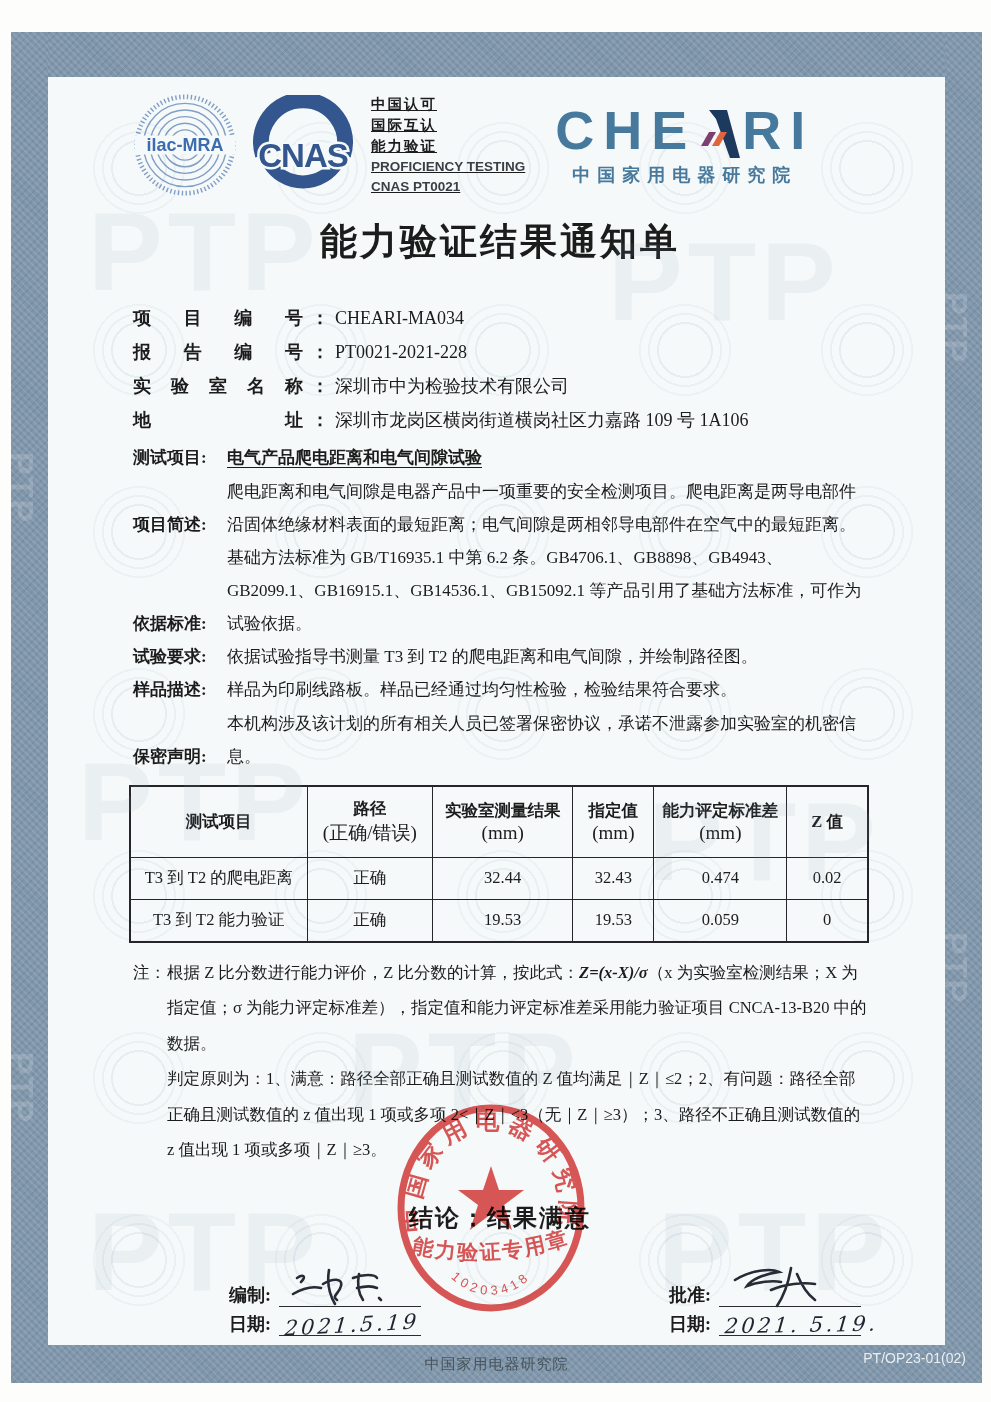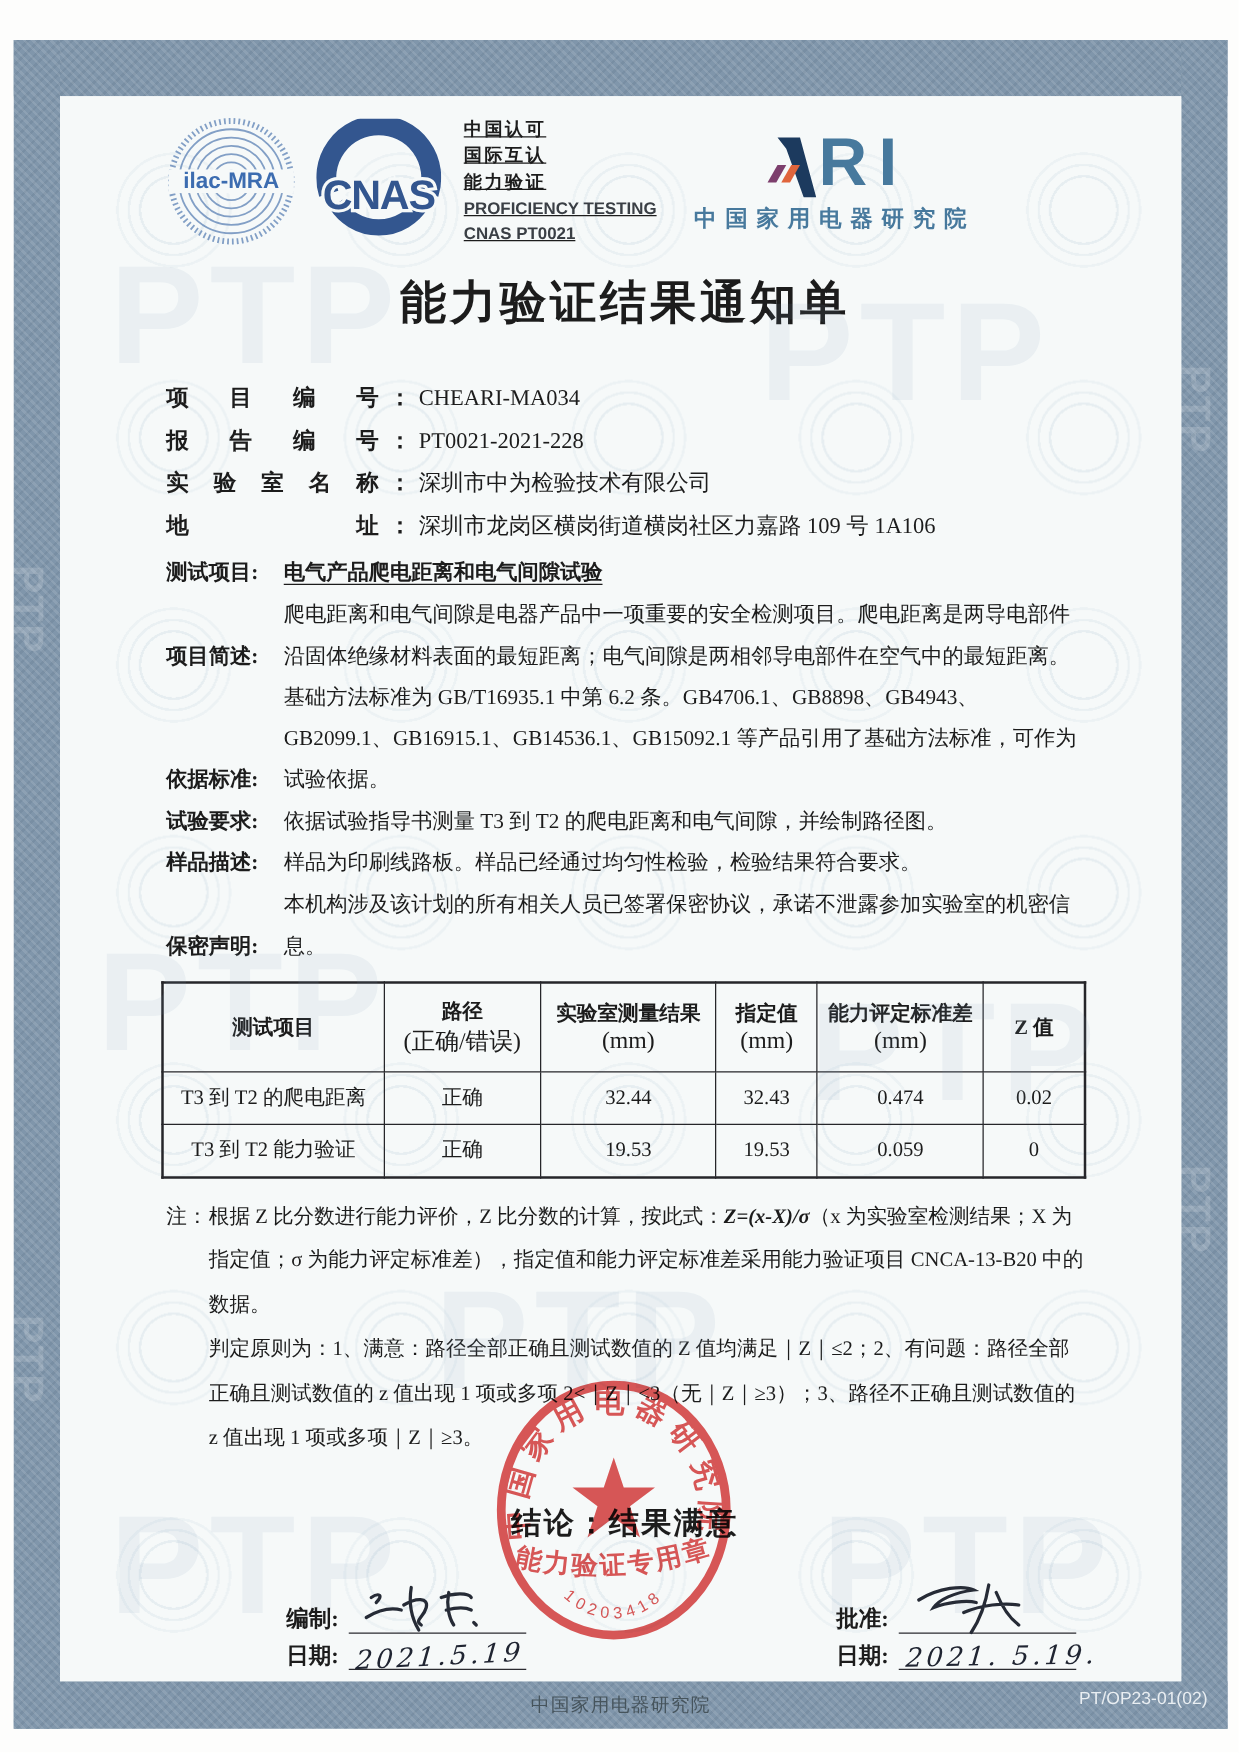--- a/index.html
+++ b/index.html
@@ -161,20 +161,21 @@
       </svg>
       <div class="accred">
         <div class="cjk">中国认可</div>
         <div class="cjk">国际互认</div>
         <div class="cjk">能力验证</div>
         <div class="en">PROFICIENCY TESTING</div>
         <div class="en">CNAS PT0021</div>
       </div>
       <div class="cheari">
         <div class="cheari-word">
+          <span>CHE</span>
           <svg width="44" height="50" viewBox="0 0 44 50">
             <path d="M13 2 L31 2 L44 50 L34 50 L20 11 Z" fill="#1c3a5e"></path>
             <path d="M5 38 L13 24 L20 24 L12 38 Z" fill="#7d3f6d"></path>
             <path d="M16 38 L24 24 L31 24 L23 38 Z" fill="#e0653c"></path>
           </svg>
           <span>RI</span>
         </div>
         <div class="cheari-cn">中国家用电器研究院</div>
       </div>
     </div>

